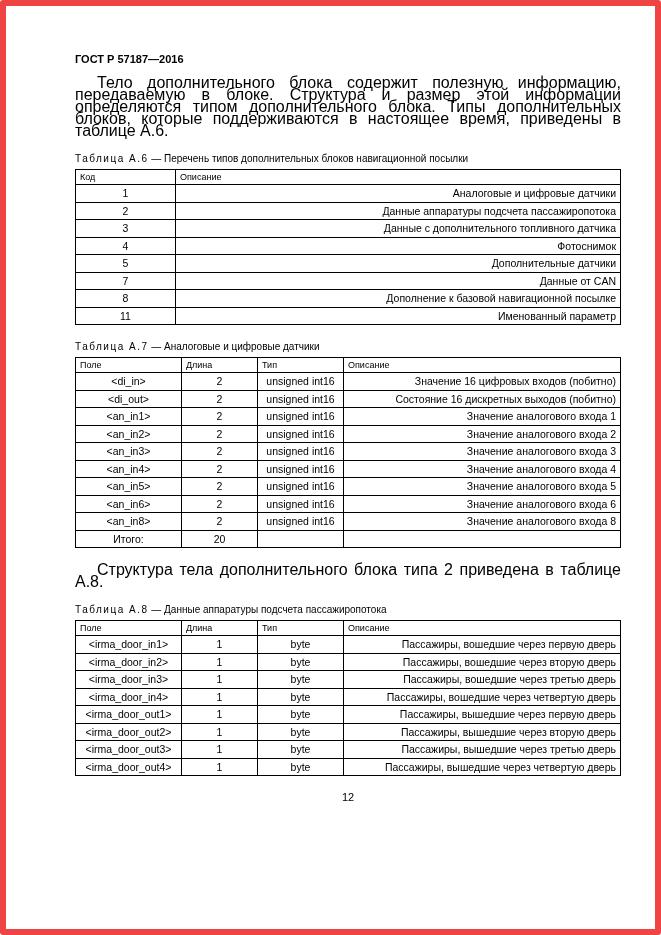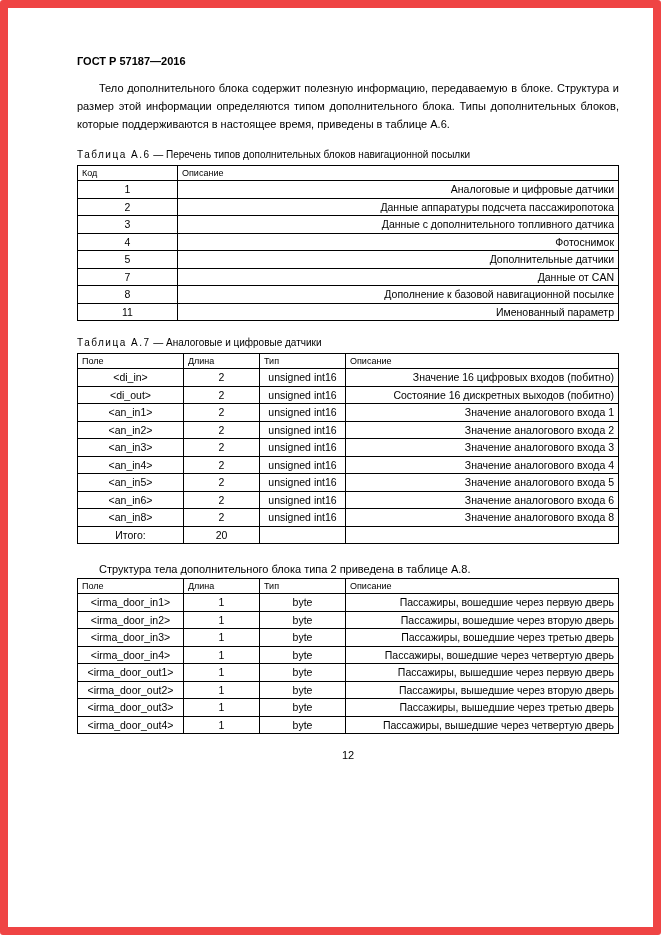--- a/index.html
+++ b/index.html
@@ -6,37 +6,37 @@
   html, body { margin: 0; padding: 0; }
   body {
     width: 661px; height: 935px;
     background: #ffffff;
     font-family: "Liberation Sans", sans-serif;
     color: #000;
     position: relative;
   }
   .frame {
     position: absolute; inset: 0;
-    border: 8px solid #ef4444;
+    border: 6px solid #ef4444;
     border-radius: 3px;
     background: #ffffff;
     overflow: hidden;
   }
   .page {
     position: absolute; inset: 0;
     padding: 47px 34px 0 69px;
   }
   .doc-header {
     font-size: 11px;
     font-weight: bold;
     margin: 0 0 12px 0;
   }
   p.body-text {
-    font-size: 11px;
-    line-height: 18px;
+    font-size: 16px;
+    line-height: 12px;
     text-align: justify;
     text-indent: 22px;
     margin: 0;
   }
   p.body-text.spaced { margin-top: 16px; }
   p.caption {
     font-size: 10px;
     margin: 16px 0 5px 0;
   }
   .cap-label { letter-spacing: 1.5px; }
@@ -217,20 +217,24 @@
             <td>Итого:</td>
             <td>20</td>
             <td></td>
             <td></td>
           </tr>
         </tbody>
     </table>
 
     <p class="body-text spaced">Структура тела дополнительного блока типа 2 приведена в таблице А.8.</p>
 
+    <p class="caption">
+      <span class="cap-label">Таблица А.8</span>
+      <span>— Данные аппаратуры подсчета пассажиропотока</span>
+    </p>
 
     <table class="t t4">
       <colgroup>
           <col class="c1">
           <col class="c2">
           <col class="c3">
           <col class="c4">
         </colgroup>
       <thead>
           <tr>

